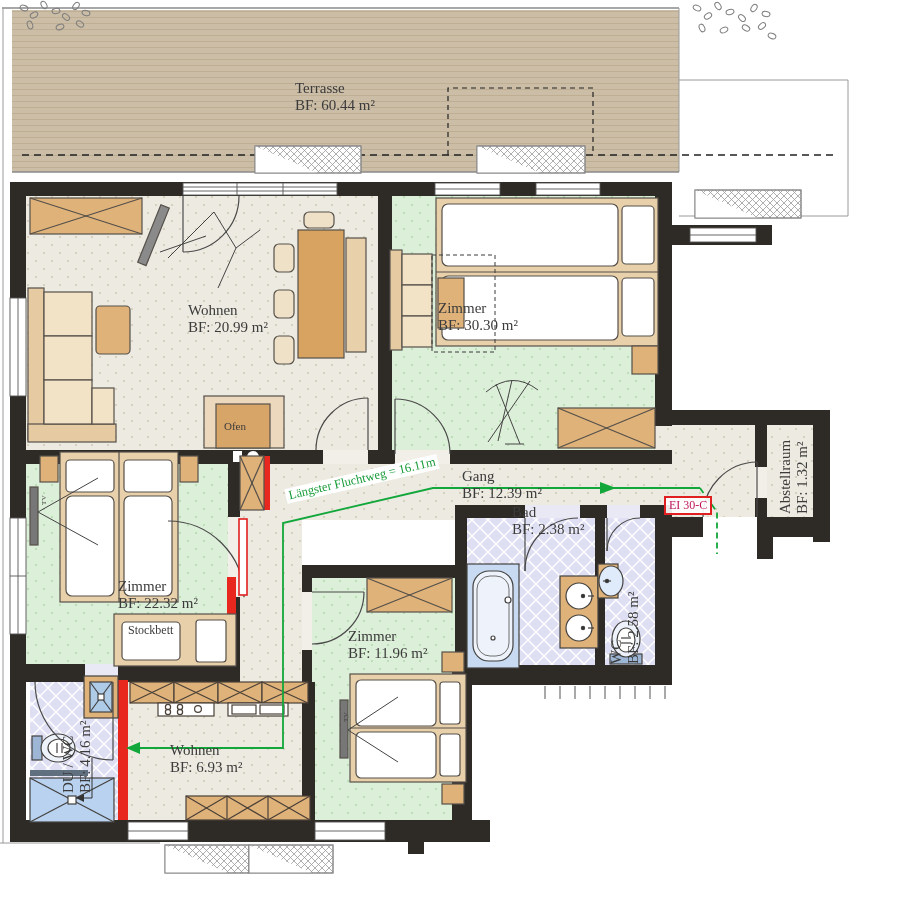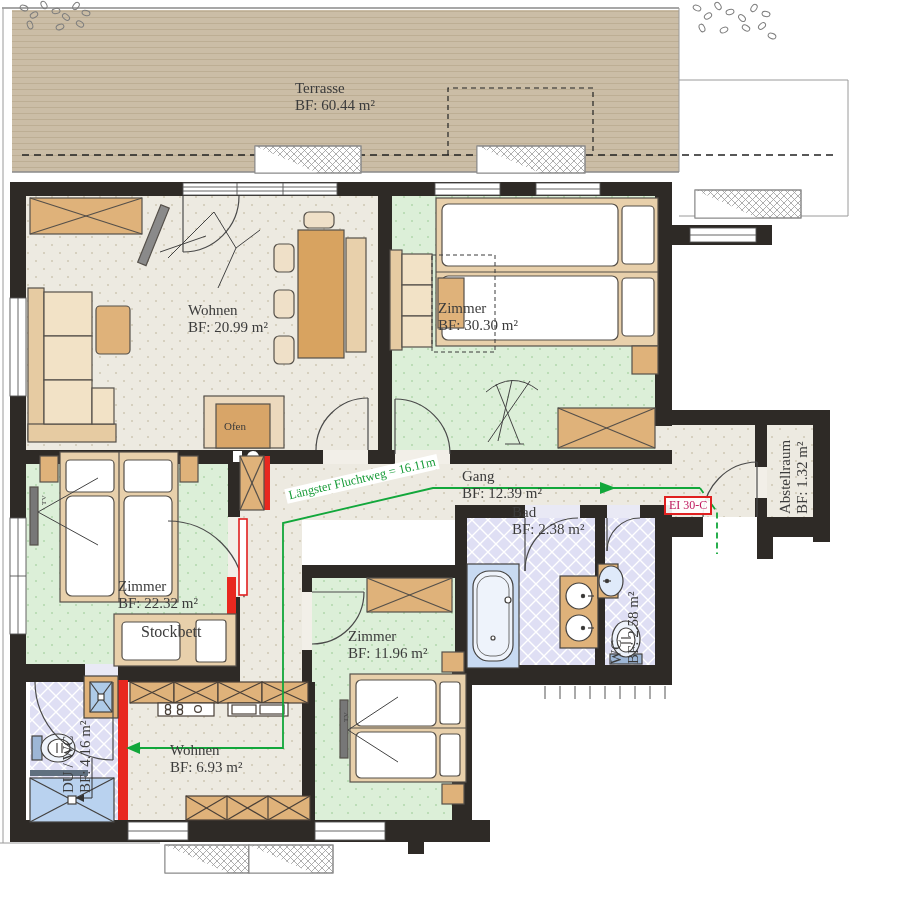--- a/index.html
+++ b/index.html
@@ -8,21 +8,21 @@
   .plan svg{position:absolute;left:0;top:0;}
   .lbl{position:absolute;font-size:15px;line-height:1.15;white-space:nowrap;color:#3b3b3b;}
   .lbl .nm,.lbl .ar{display:block;}
   .vlbl{transform:rotate(-90deg);transform-origin:left top;}
   .tiny{font-size:7px;letter-spacing:.5px;color:#444;}
   .flucht{position:absolute;left:286px;top:489px;transform:rotate(-13deg);transform-origin:left center;
           background:#ffffff;color:#169b37;font-size:12.5px;padding:0 3px;white-space:nowrap;}
   .ei30{position:absolute;left:664px;top:496px;border:2px solid #e02020;color:#be185d;
         background:rgba(255,255,255,.9);font-size:12px;padding:0 3px;white-space:nowrap;}
   .ofen{position:absolute;left:224px;top:420px;font-size:11px;}
-  .stock{position:absolute;left:141px;top:623px;font-size:16px;}
+  .stock{position:absolute;left:128px;top:623px;font-size:12px;}
 </style>
 </head>
 <body>
 
 <div class="plan">
 <svg width="920" height="900" viewBox="0 0 920 900">
   <defs>
     <pattern id="terr" width="8" height="6" patternUnits="userSpaceOnUse">
       <rect width="8" height="6" fill="#cbbda6"></rect>
       <line x1="0" y1="5.5" x2="8" y2="5.5" stroke="#bdae94" stroke-width="1"></line>

